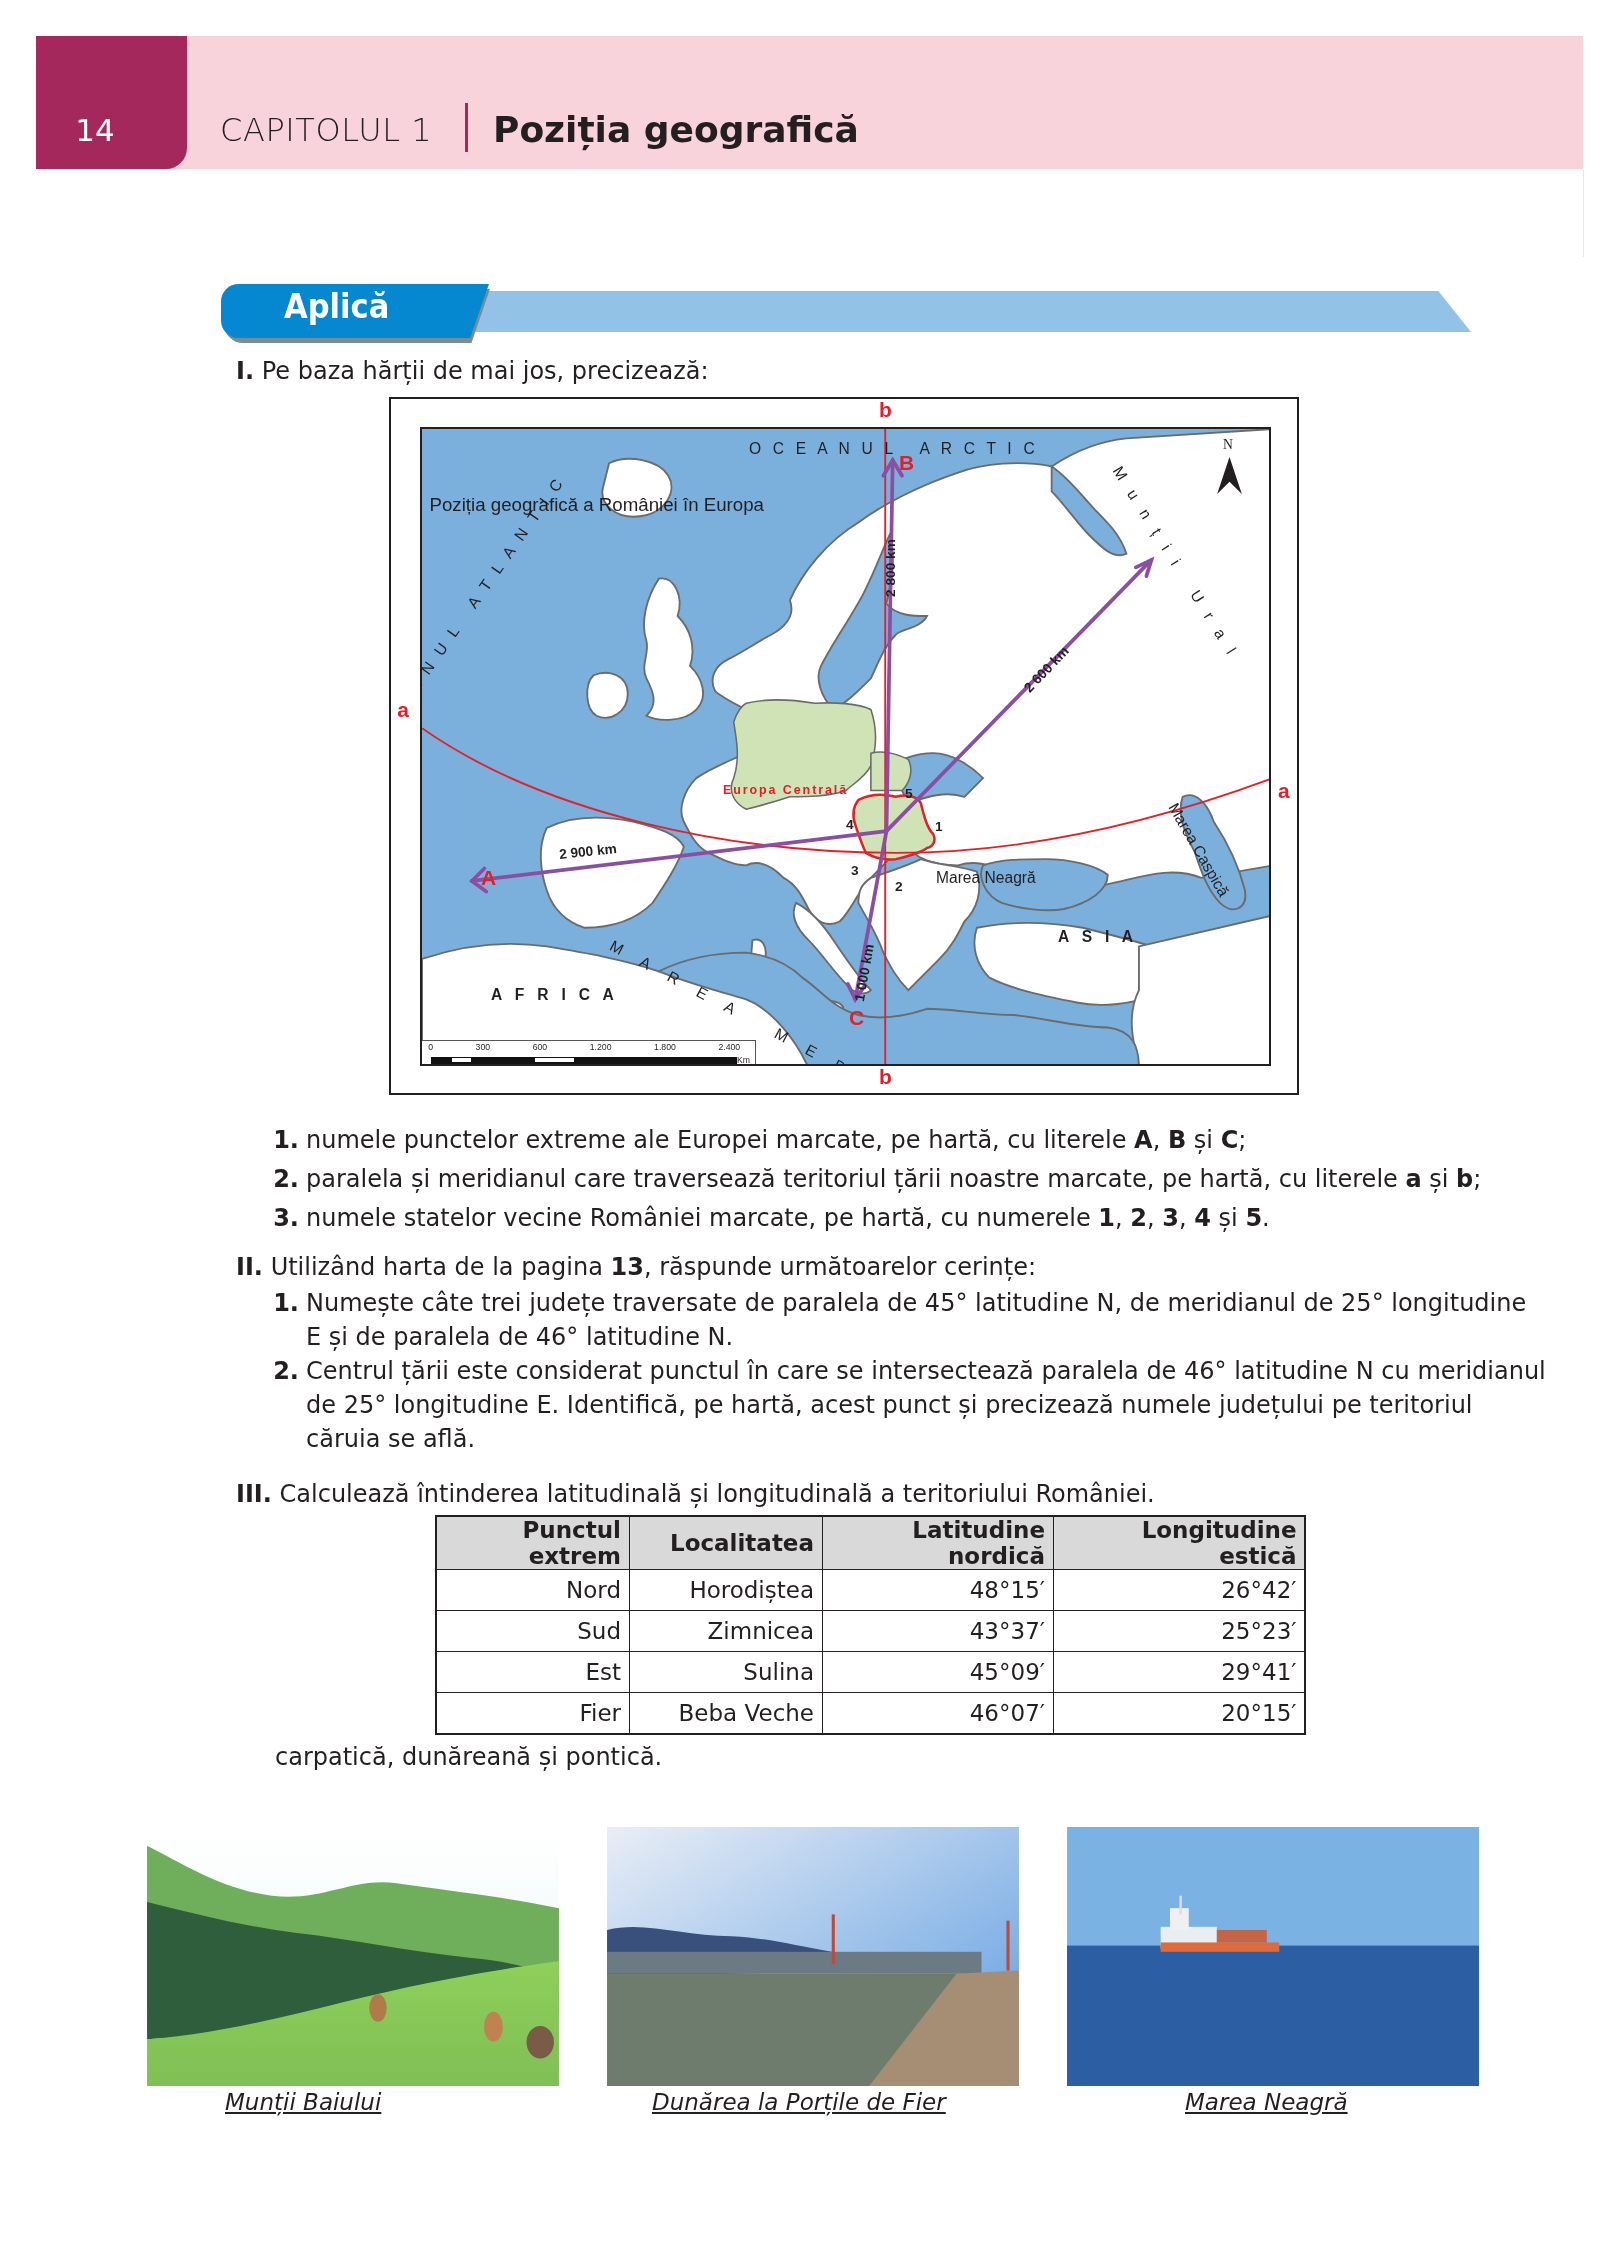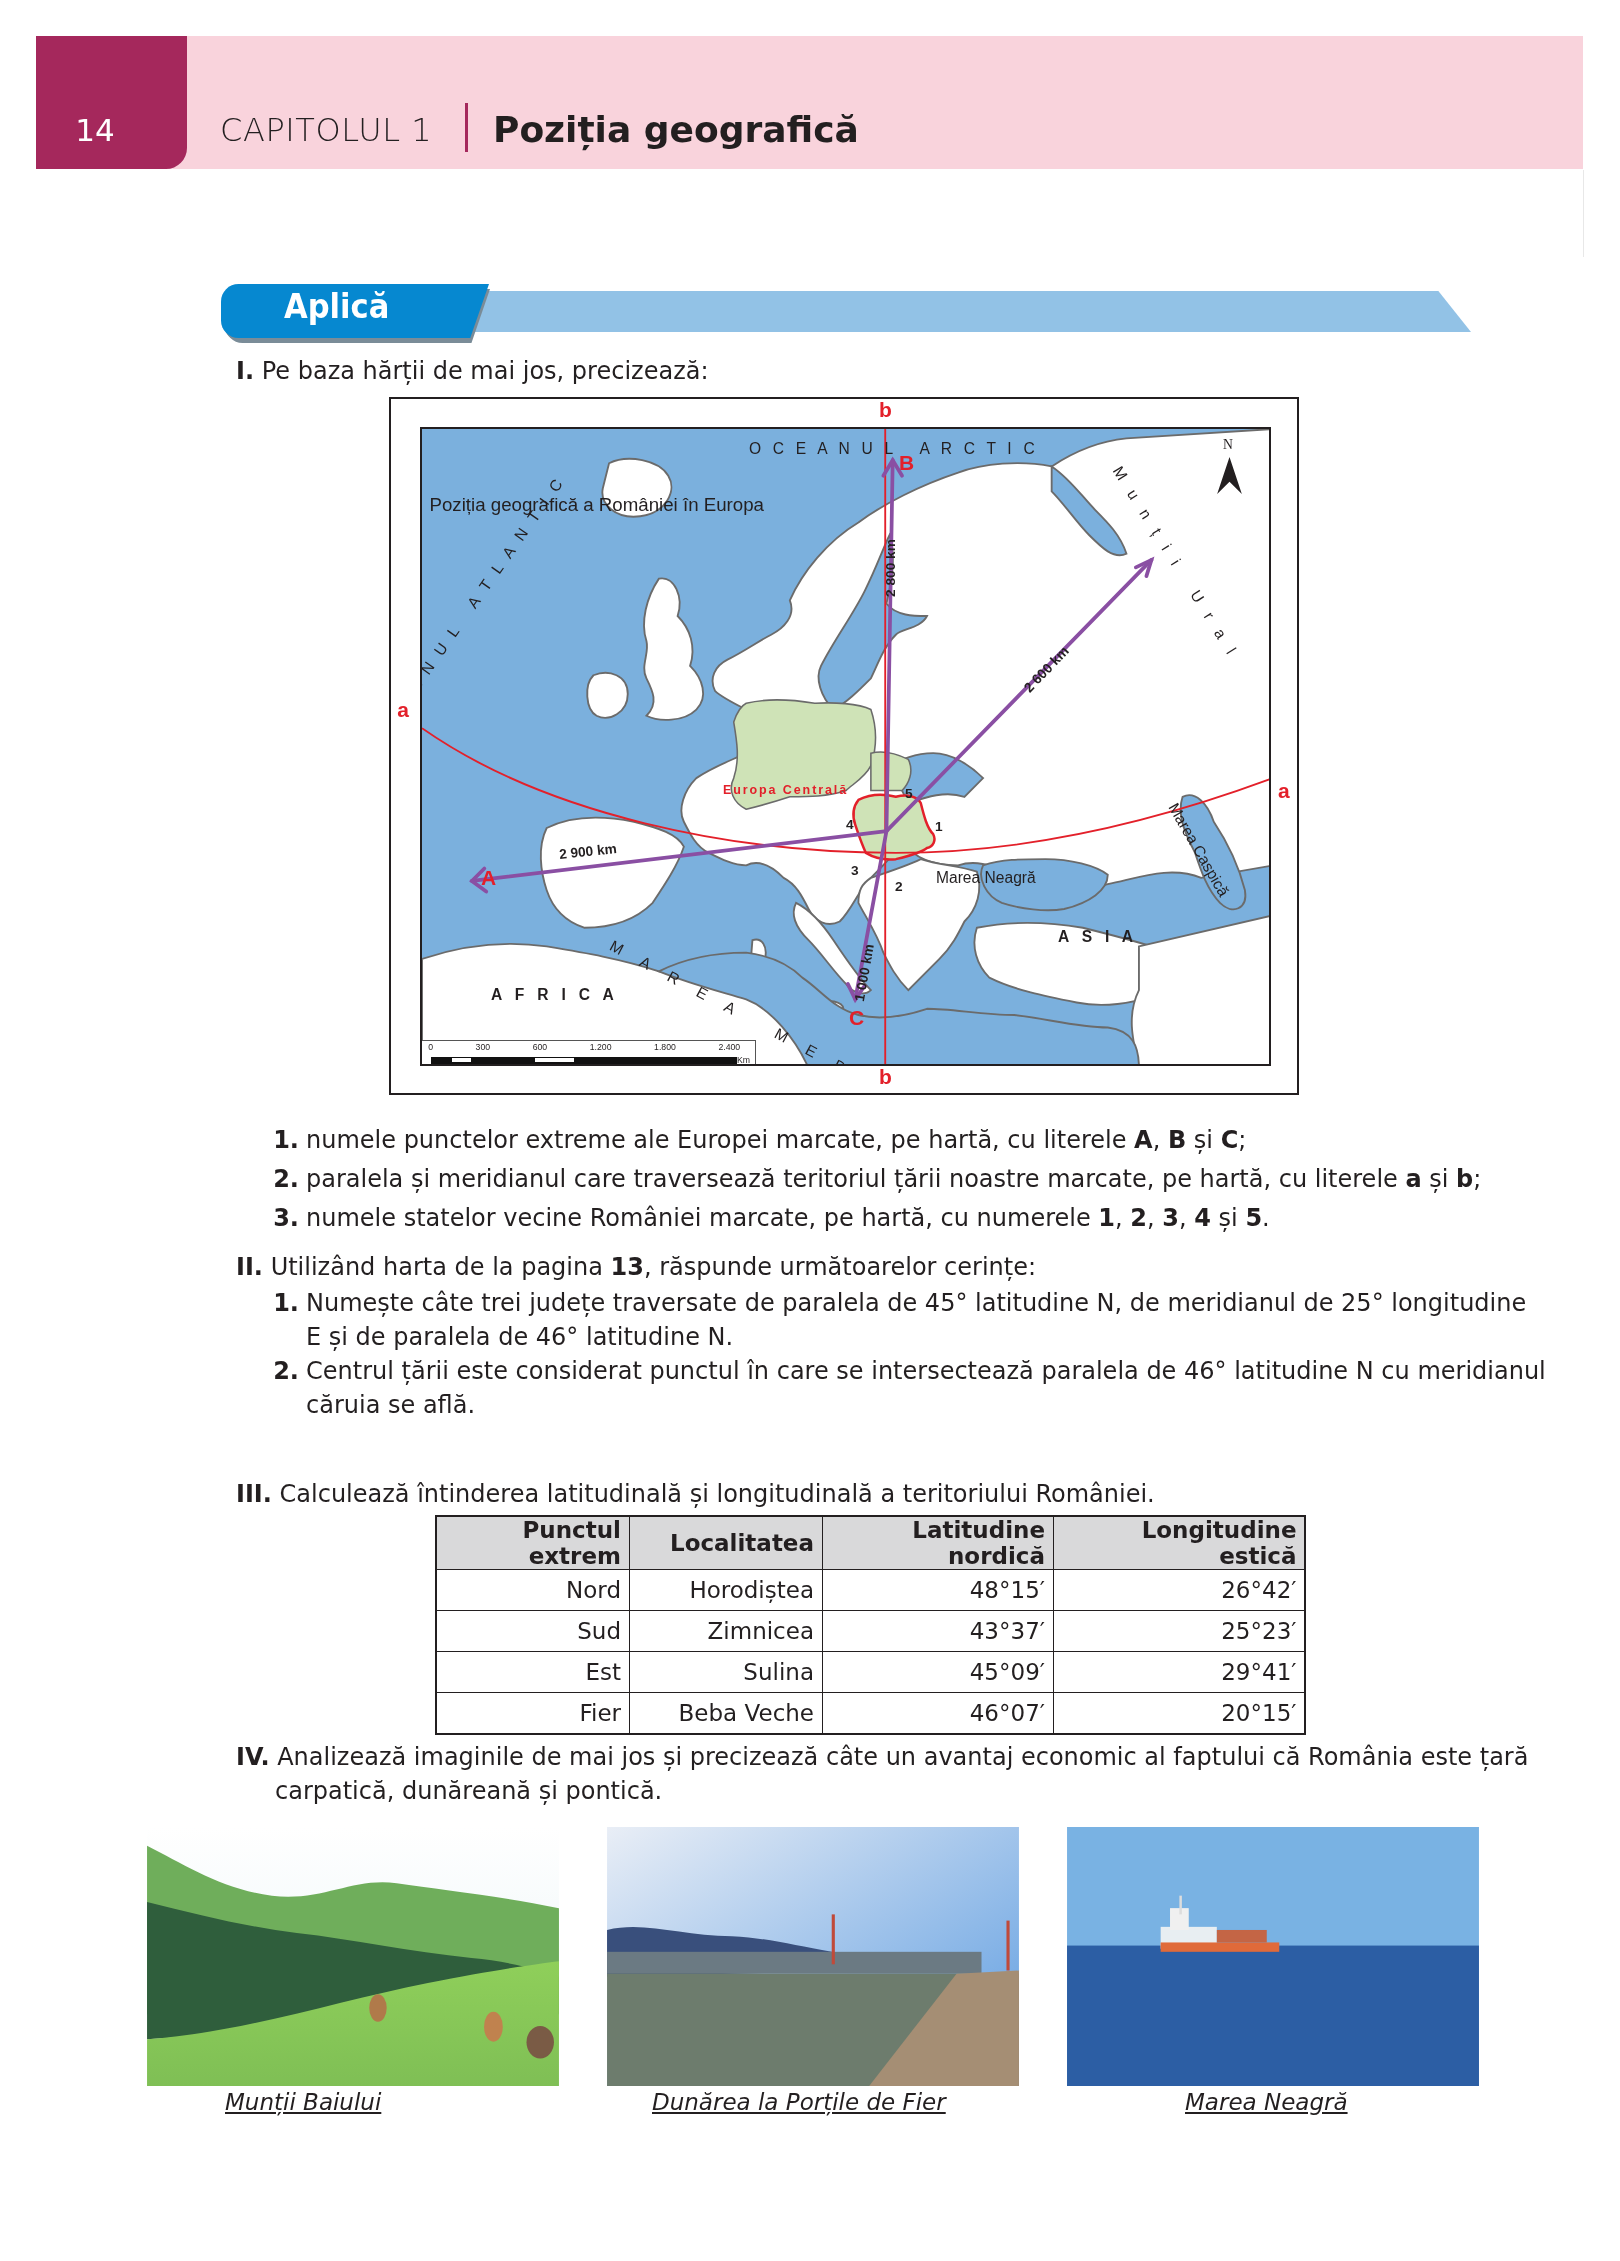--- a/index.html
+++ b/index.html
@@ -208,20 +208,21 @@
 </div>
 <div class="list text" style="top:1286px; width:1247px;">
   <div class="li">
     <span class="num">1.</span>
     <div style="white-space:nowrap;">Numește câte trei județe traversate de paralela de 45° latitudine N, de meridianul de 25° longitudine</div>
     <div>E și de paralela de 46° latitudine N.</div>
   </div>
   <div class="li">
     <span class="num">2.</span>
     <div style="white-space:nowrap;">Centrul țării este considerat punctul în care se intersectează paralela de 46° latitudine N cu meridianul</div>
+    <div style="white-space:nowrap;">de 25° longitudine E. Identifică, pe hartă, acest punct și precizează numele județului pe teritoriul</div>
     <div>căruia se află.</div>
   </div>
 </div>
 
 <div class="text q-heading" style="left:220px; top:1477px;">
   <span class="b">III.</span>
   <span>Calculează întinderea latitudinală și longitudinală a teritoriului României.</span>
 </div>
 <table class="coords">
   <thead>
@@ -254,21 +255,20 @@
     <tr>
       <td>Fier</td>
       <td>Beba Veche</td>
       <td>46°07′</td>
       <td>20°15′</td>
     </tr>
   </tbody>
 </table>
 
 <div class="text q-heading" style="left:220px; top:1740px; width:1247px;">
-  <div style="white-space:nowrap;"><span class="b">IV.</span> <span>Analizează imaginile de mai jos și precizează câte un avantaj economic al faptului că România este țară</span></div>
   <div style="padding-left:39px;">carpatică, dunăreană și pontică.</div>
 </div>
 
 <div class="photo" style="left:147px;">
   <svg width="412" height="259" viewBox="0 0 660 415">
     <defs>
       <linearGradient id="sky1" x1="0" y1="0" x2="0" y2="1">
           <stop offset="0" stop-color="#ffffff"></stop>
           <stop offset="1" stop-color="#e6f2f5"></stop>
         </linearGradient>

